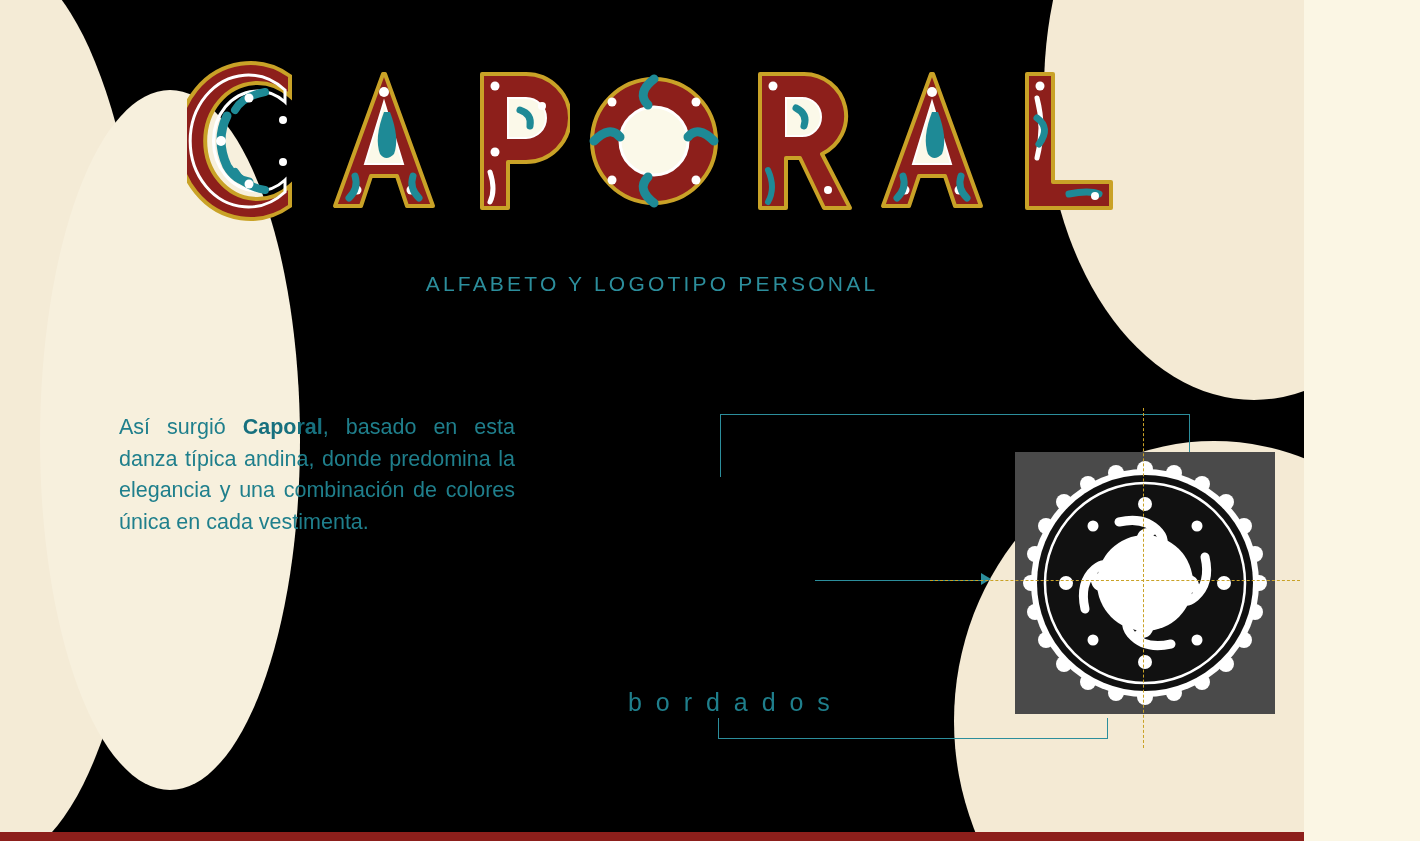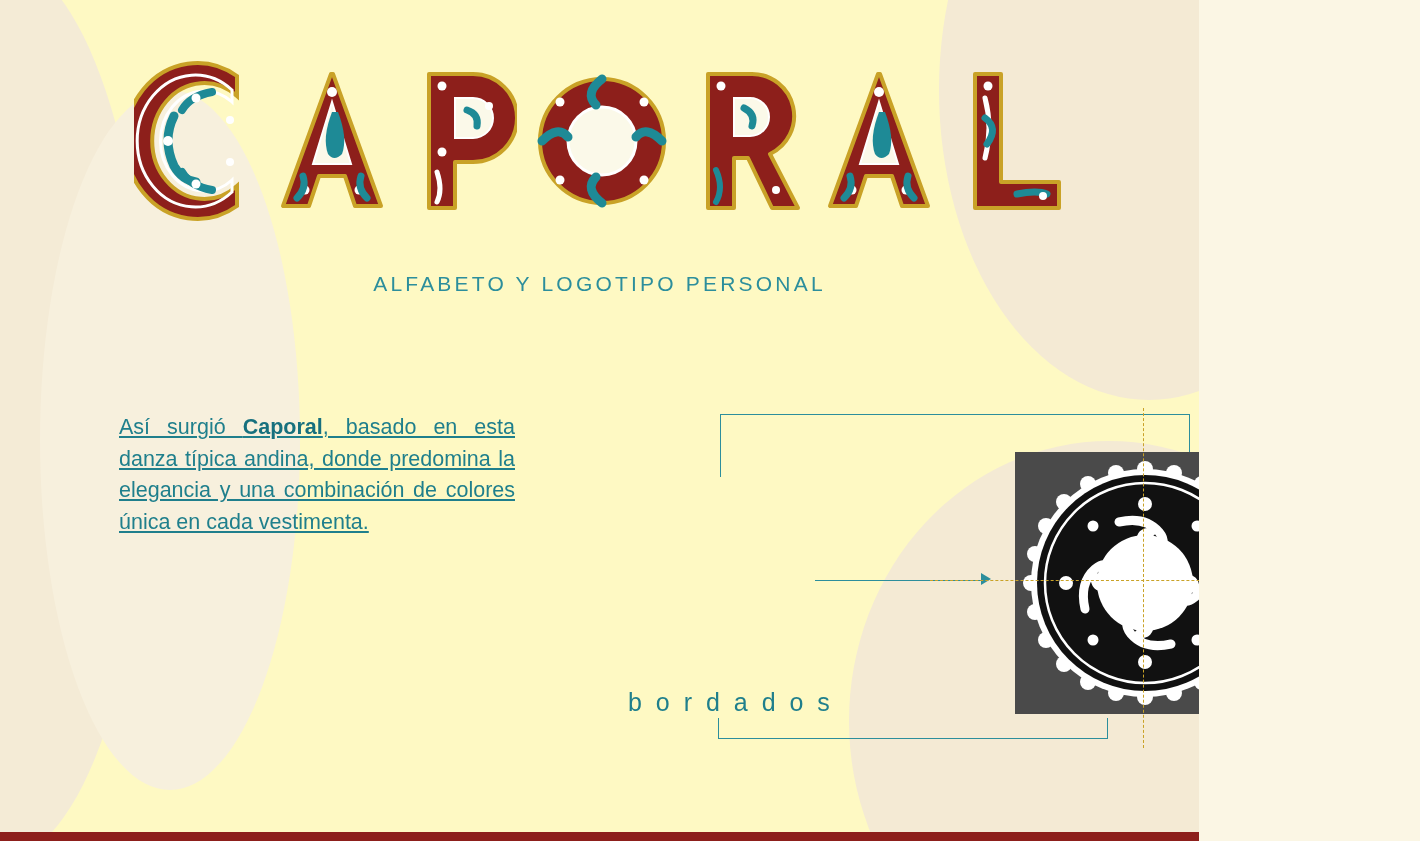--- a/index.html
+++ b/index.html
@@ -8,23 +8,23 @@
   }
   body {
     width: 1420px;
     height: 841px;
     background: #fbf6e4;
     font-family: "Liberation Sans", sans-serif;
     overflow: hidden;
   }
   .page {
     position: relative;
-    width: 1199px;
+    width: 1304px;
     height: 841px;
-    background: #fef9c3;
+    background: #000000;
     overflow: hidden;
   }
   
   .blob {
     position: absolute;
     background: #f3ead3;
     border-radius: 50%;
     z-index: 0;
   }
   .blob-left {
@@ -111,21 +111,21 @@
     font-size: 21.5px;
     line-height: 31.5px;
     text-align: justify;
     font-family: "Liberation Sans", sans-serif;
   }
   .body-col p {
     margin: 0 0 28px 0;
     text-align: justify;
     text-justify: inter-word;
   }
-  .body-col p:last-child { margin-bottom: 8px; text-decoration: underline; }
+  .body-col p:last-child { margin-bottom: 8px; }
   .body-col b {
     color: #17707e;
     font-weight: bold;
   }
 
   
   .diagram {
     position: absolute;
     left: 600px;
     top: 400px;

